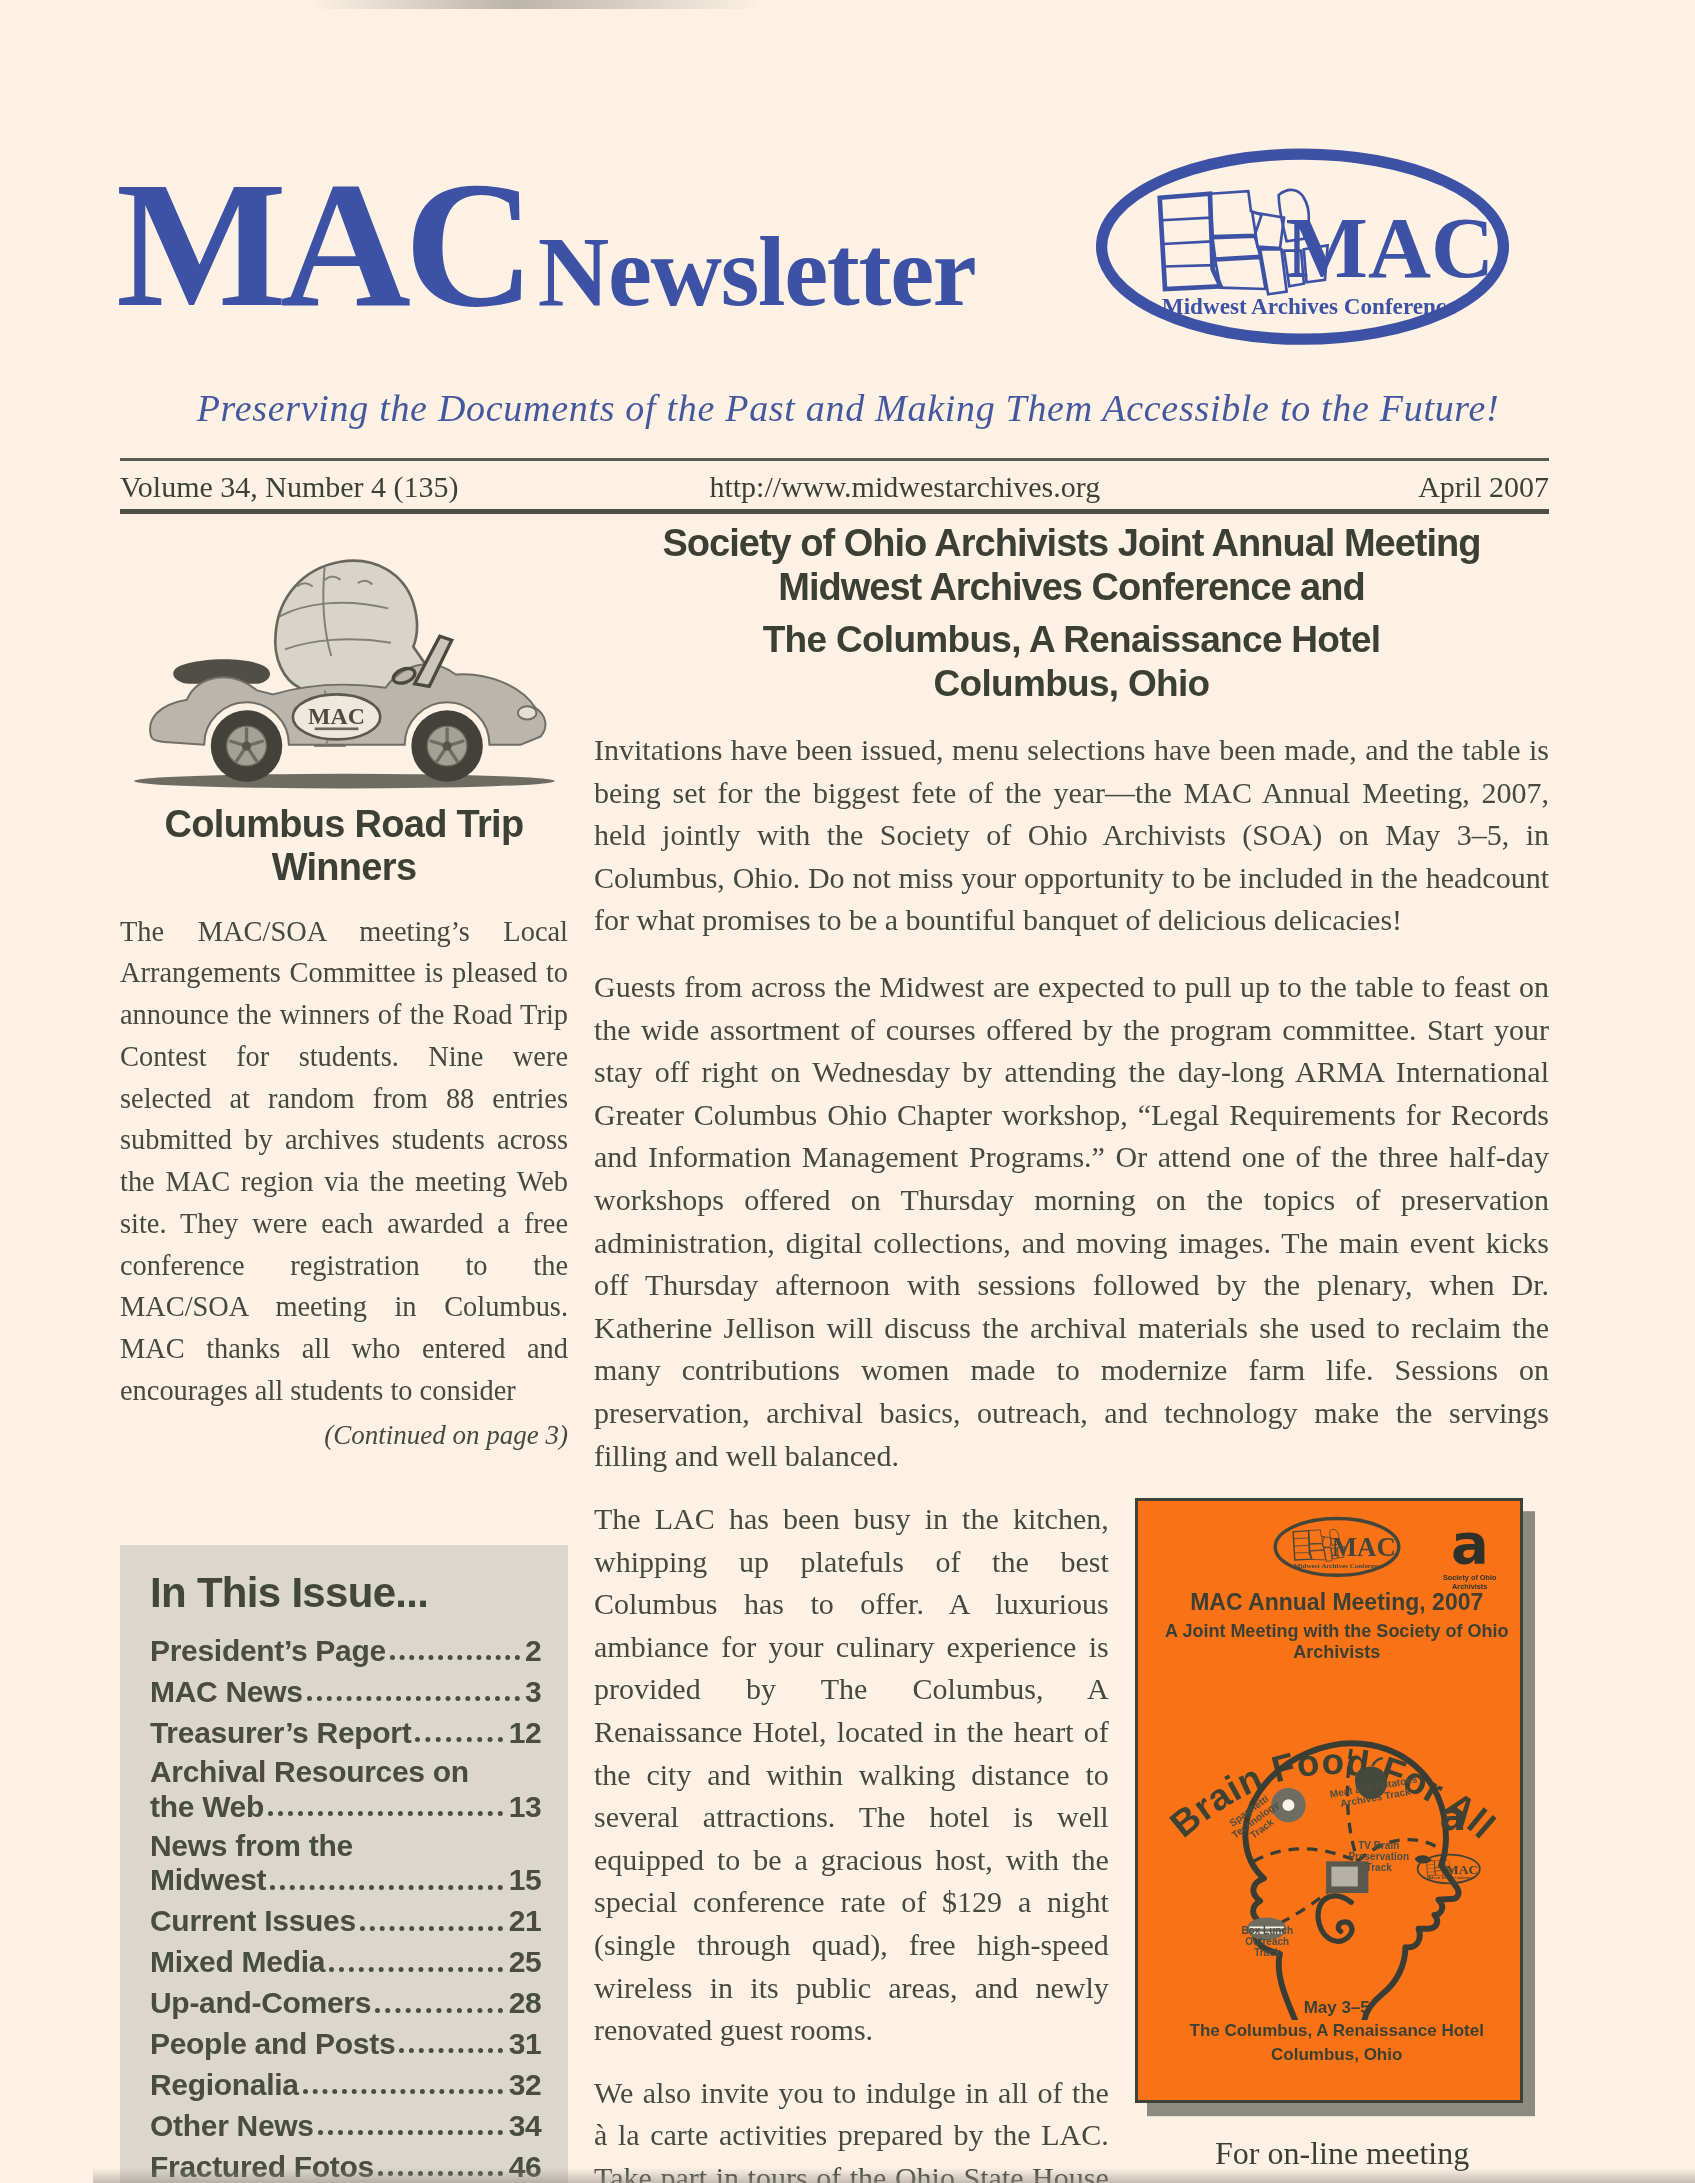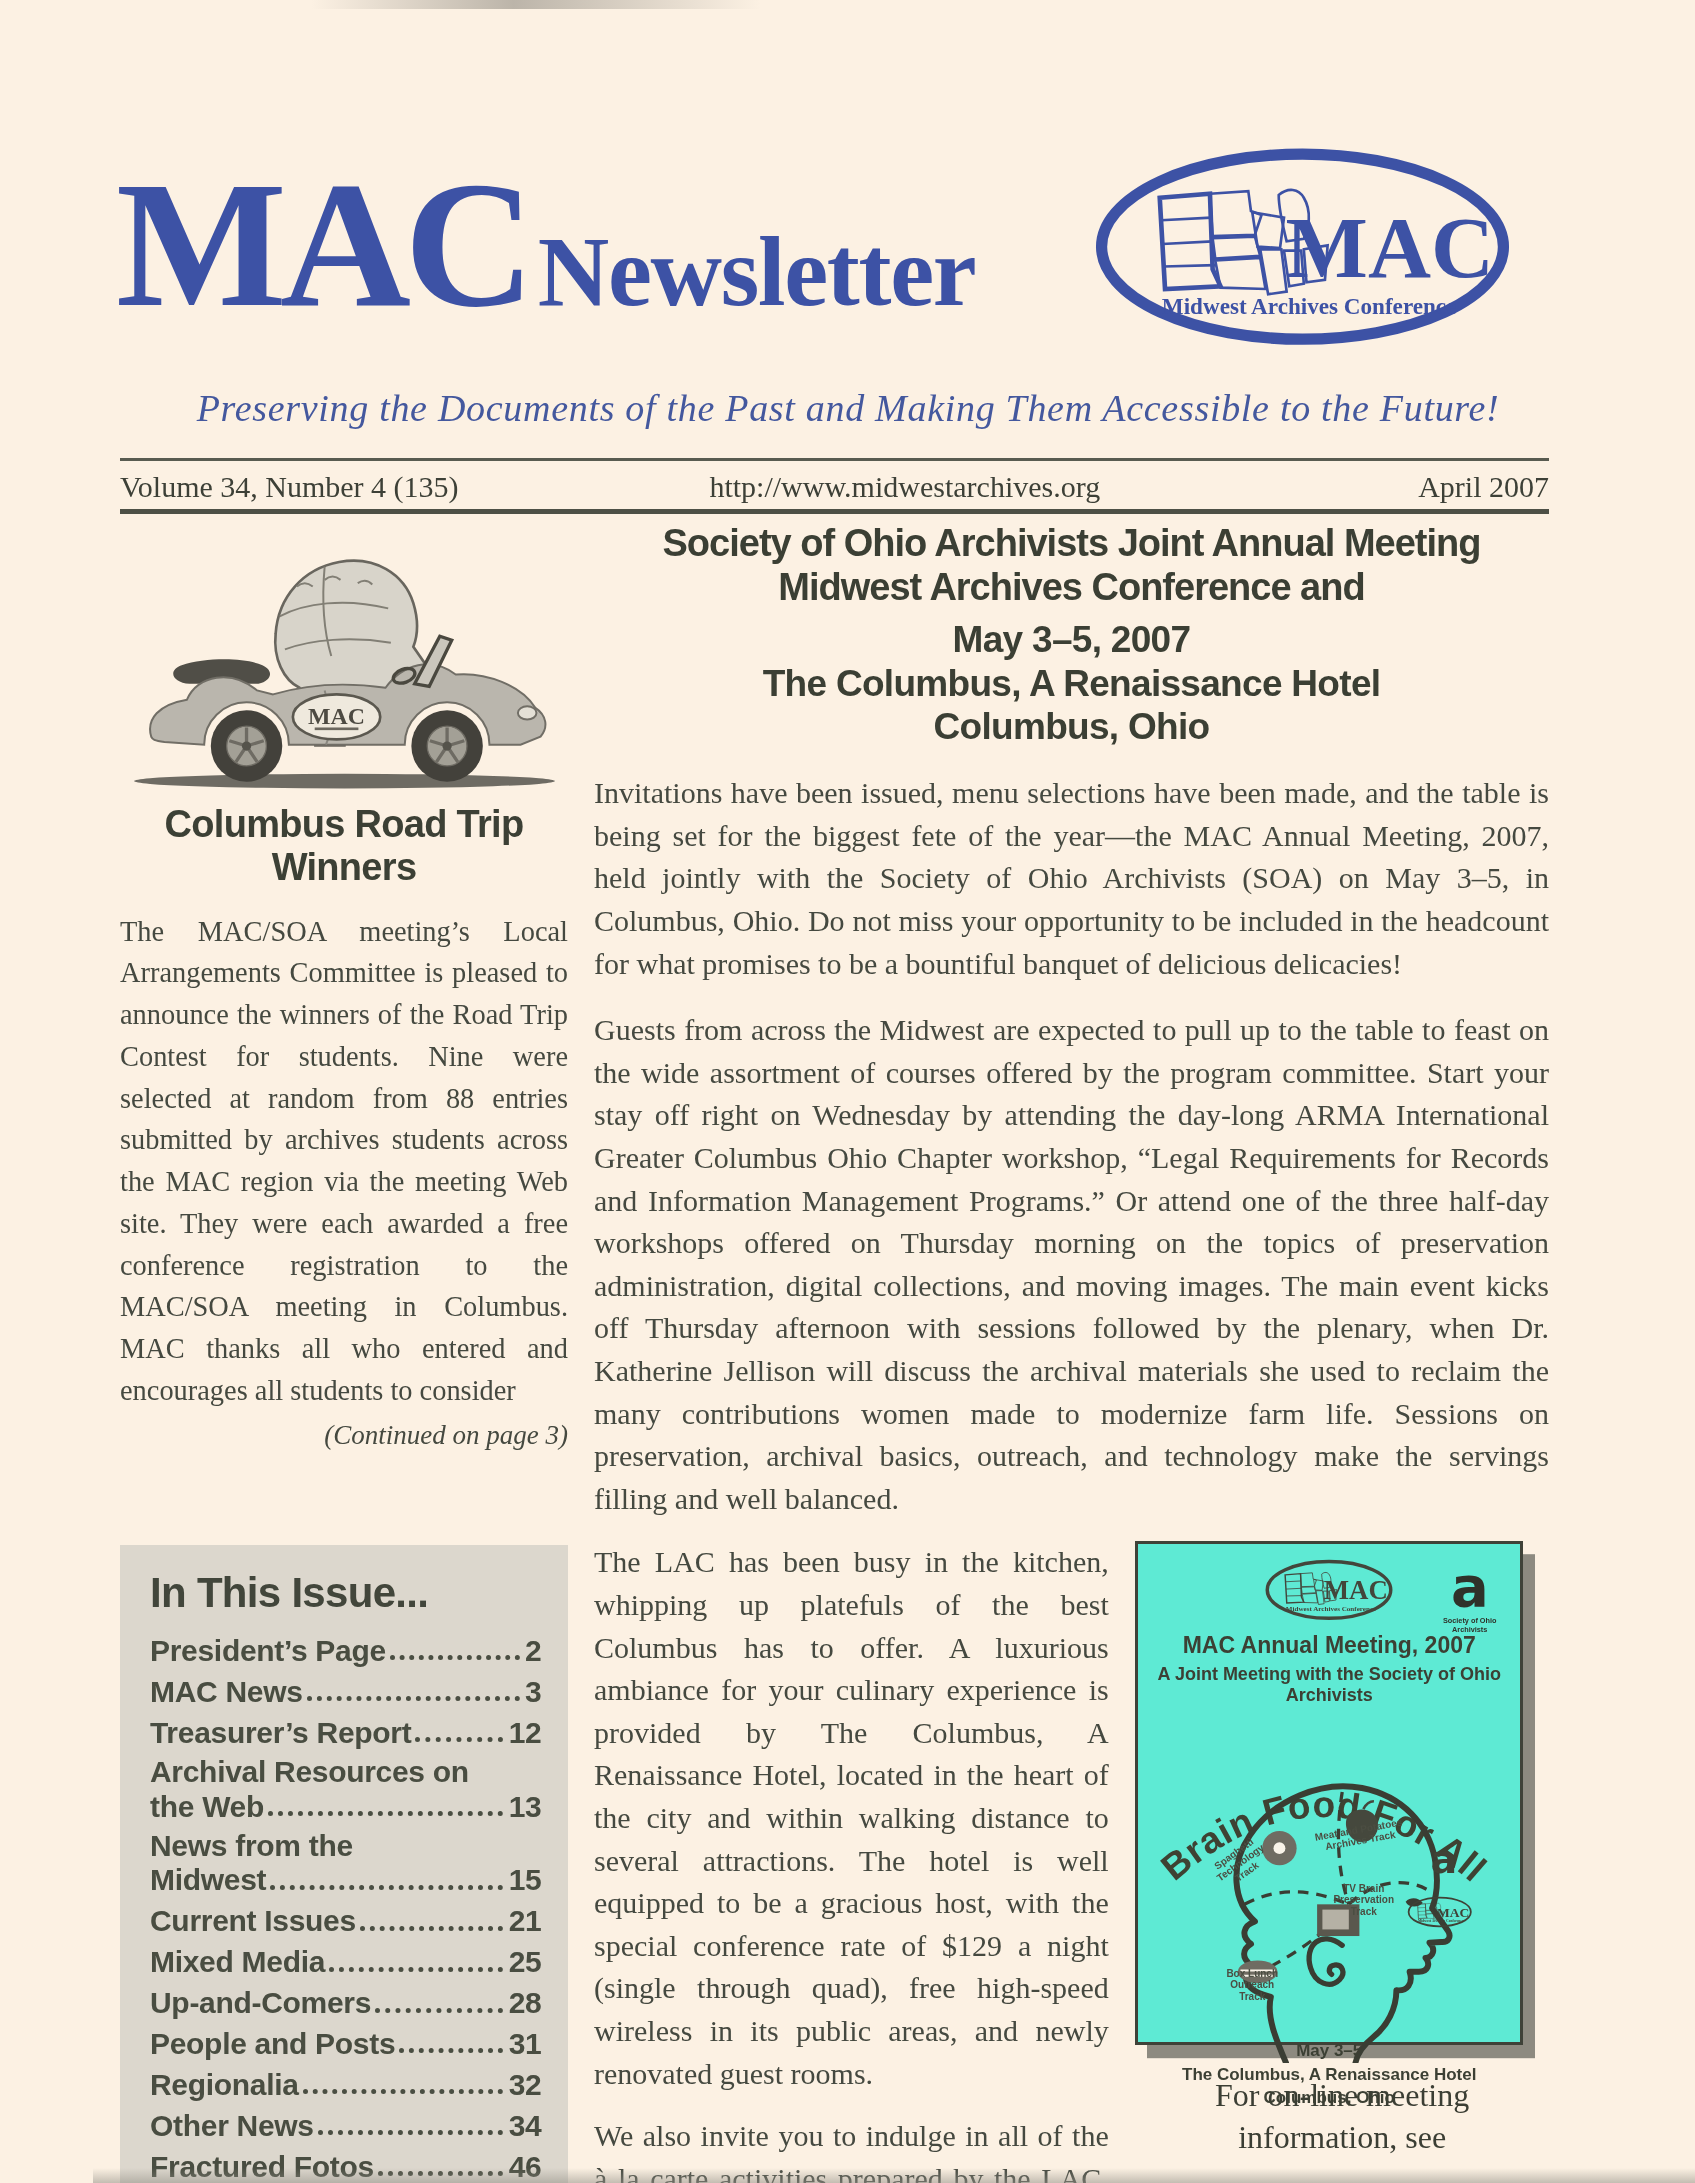--- a/index.html
+++ b/index.html
@@ -55,22 +55,22 @@
     font-size:38px;line-height:1.16;color:#3b3f34;letter-spacing:-1px;}
   .subhead{margin-top:9.3px;text-align:center;font-family:"Liberation Sans",sans-serif;
     font-weight:bold;font-size:37px;line-height:1.17;color:#3b3f34;letter-spacing:-0.7px;}
   .para{margin-top:24px;font-size:30px;line-height:1.42;text-align:justify;}
   .row2{margin-top:21px;display:flex;}
   .subleft{width:515px;}
   .subleft .para{margin-top:0;}
   .subleft .para.p2{margin-top:20px;}
   .posterwrap{margin-left:26.5px;width:414px;}
 
-  .card{position:relative;width:388px;height:504px;box-sizing:border-box;
-    border:3.3px solid #3f4238;background:#5eead4;box-shadow:12px 13.2px 0 #8d8a80;color:#3f4236;}
+  .card{position:relative;width:388px;height:605px;box-sizing:border-box;
+    border:3.3px solid #3f4238;background:#f97316;box-shadow:12px 13.2px 0 #8d8a80;color:#3f4236;padding-left:15px;}
   .card-logos{position:relative;height:69px;padding-top:14.6px;}
   .card-mac{display:block;margin:0 auto;width:130px;height:62px;color:#43463b;}
   .card-soa{position:absolute;right:12px;top:17px;width:77px;text-align:center;color:#2f322a;}
   .card-soa svg{width:56px;height:56px;display:block;margin:0 auto;}
   .card-soa .cap{font-family:"Liberation Sans",sans-serif;font-weight:bold;font-size:7.3px;line-height:1.15;}
   .card-title{margin-top:4px;text-align:center;font-family:"Liberation Sans",sans-serif;
     font-weight:bold;font-size:23px;color:#3c4034;}
   .card-sub{margin-top:5.3px;text-align:center;font-family:"Liberation Sans",sans-serif;
     font-weight:bold;font-size:18px;color:#3c4034;}
   .card-art{position:relative;margin-top:0;}
@@ -291,21 +291,20 @@
       </div>
     </div>
   </div>
 
   <div class="maincol">
     <div class="headline">
       <div>Society of Ohio Archivists Joint Annual Meeting</div>
       <div>Midwest Archives Conference and</div>
     </div>
     <div class="subhead">
-      <div>May 3–5, 2007</div>
       <div>The Columbus, A Renaissance Hotel</div>
       <div>Columbus, Ohio</div>
     </div>
     <div class="para">Invitations have been issued, menu selections have been made, and the table is being set for the biggest fete of the year—the MAC Annual Meeting, 2007, held jointly with the Society of Ohio Archivists (SOA) on May 3–5, in Columbus, Ohio. Do not miss your opportunity to be included in the headcount for what promises to be a bountiful banquet of delicious delicacies!</div>
     <div class="para">Guests from across the Midwest are expected to pull up to the table to feast on the wide assortment of courses offered by the program committee. Start your stay off right on Wednesday by attending the day-long ARMA International Greater Columbus Ohio Chapter workshop, “Legal Requirements for Records and Information Management Programs.” Or attend one of the three half-day workshops offered on Thursday morning on the topics of preservation administration, digital collections, and moving images. The main event kicks off Thursday afternoon with sessions followed by the plenary, when Dr. Katherine Jellison will discuss the archival materials she used to reclaim the many contributions women made to modernize farm life. Sessions on preservation, archival basics, outreach, and technology make the servings filling and well balanced.</div>
 
     <div class="row2">
       <div class="subleft">
         <div class="para">The LAC has been busy in the kitchen, whipping up platefuls of the best Columbus has to offer. A luxurious ambiance for your culinary experience is provided by The Columbus, A Renaissance Hotel, located in the heart of the city and within walking distance to several attractions. The hotel is well equipped to be a gracious host, with the special conference rate of $129 a night (single through quad), free high-speed wireless in its public areas, and newly renovated guest rooms.</div>
         <div class="para p2">

